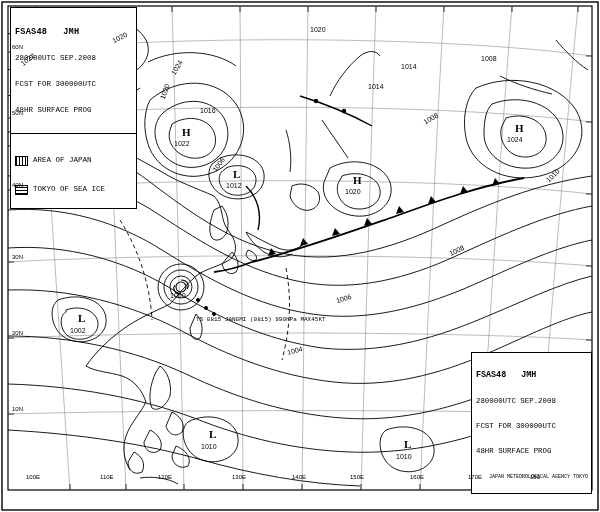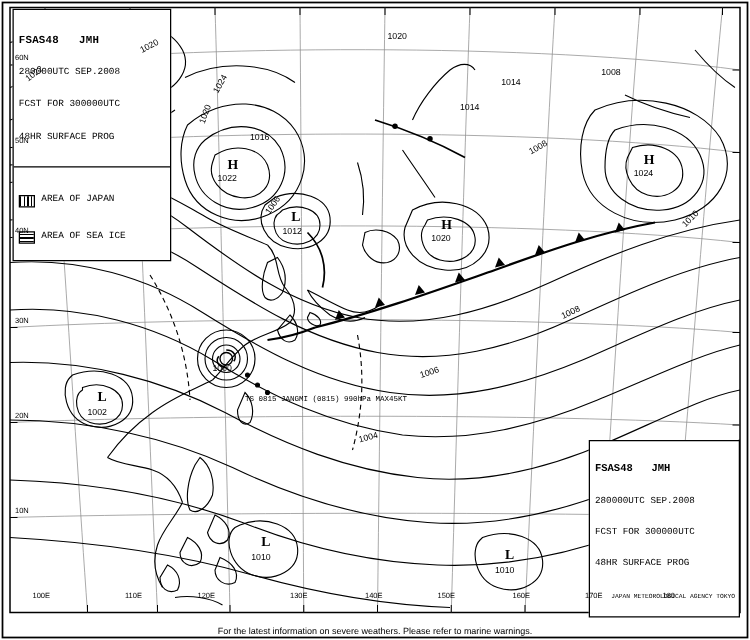--- a/index.html
+++ b/index.html
@@ -198,33 +198,32 @@
   <div>280000UTC SEP.2008</div>
   <div>FCST FOR 300000UTC</div>
   <div>48HR SURFACE PROG</div>
   <div class="sep"></div>
   <div class="leg">
     <span class="sw icing"></span>
     <span>AREA OF JAPAN</span>
   </div>
   <div class="leg">
     <span class="sw ice"></span>
-    <span>AREA OF SEA ICE</span>
+    <span>TOKYO OF SEA ICE</span>
   </div>
 </div>
 
 <div class="txt mono" id="brblk">
   <div class="ttl">FSAS48   JMH</div>
   <div>280000UTC SEP.2008</div>
   <div>FCST FOR 300000UTC</div>
   <div>48HR SURFACE PROG</div>
   <div class="sml">JAPAN METEOROLOGICAL AGENCY TOKYO</div>
 </div>
 
-<div class="txt" id="footer">For the latest information on severe weathers. Please refer to marine warnings.</div>
 
 <div class="hl" style="left:182px;top:126px;">H</div>
 <div class="press" style="left:174px;top:140px;">1022</div>
 
 <div class="hl" style="left:233px;top:168px;">L</div>
 <div class="press" style="left:226px;top:182px;">1012</div>
 
 <div class="hl" style="left:353px;top:174px;">H</div>
 <div class="press" style="left:345px;top:188px;">1020</div>
 

